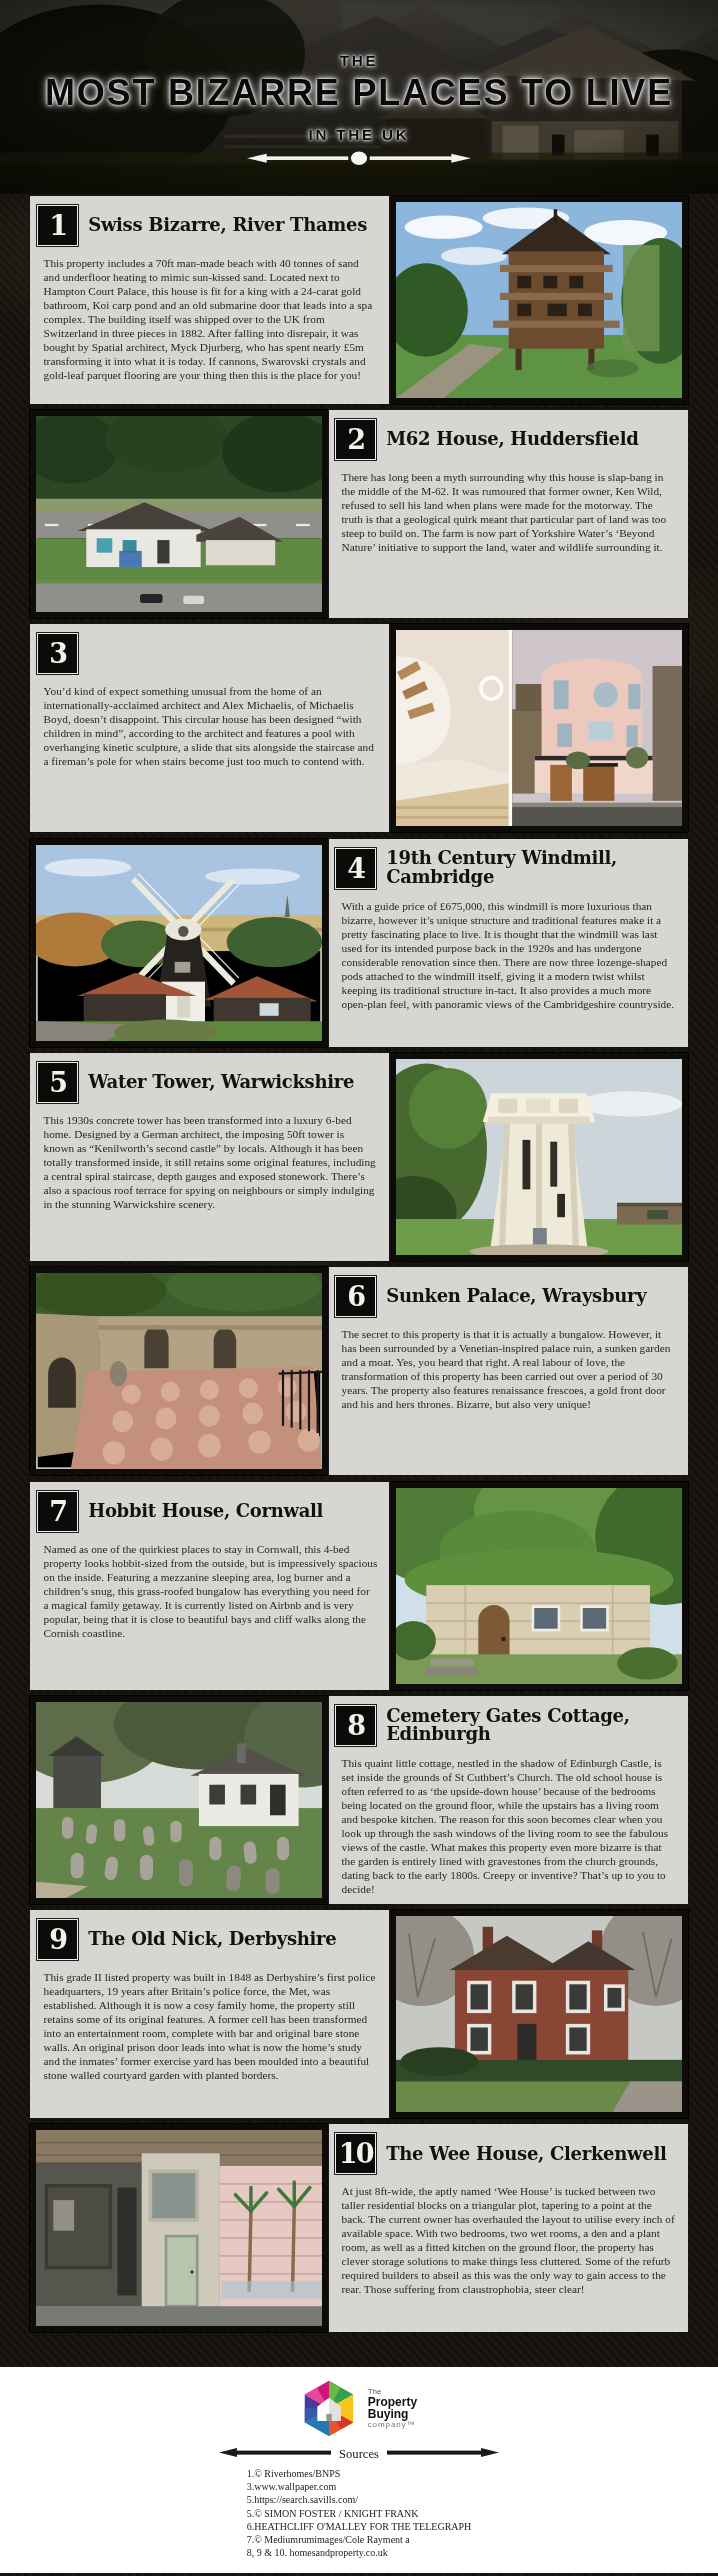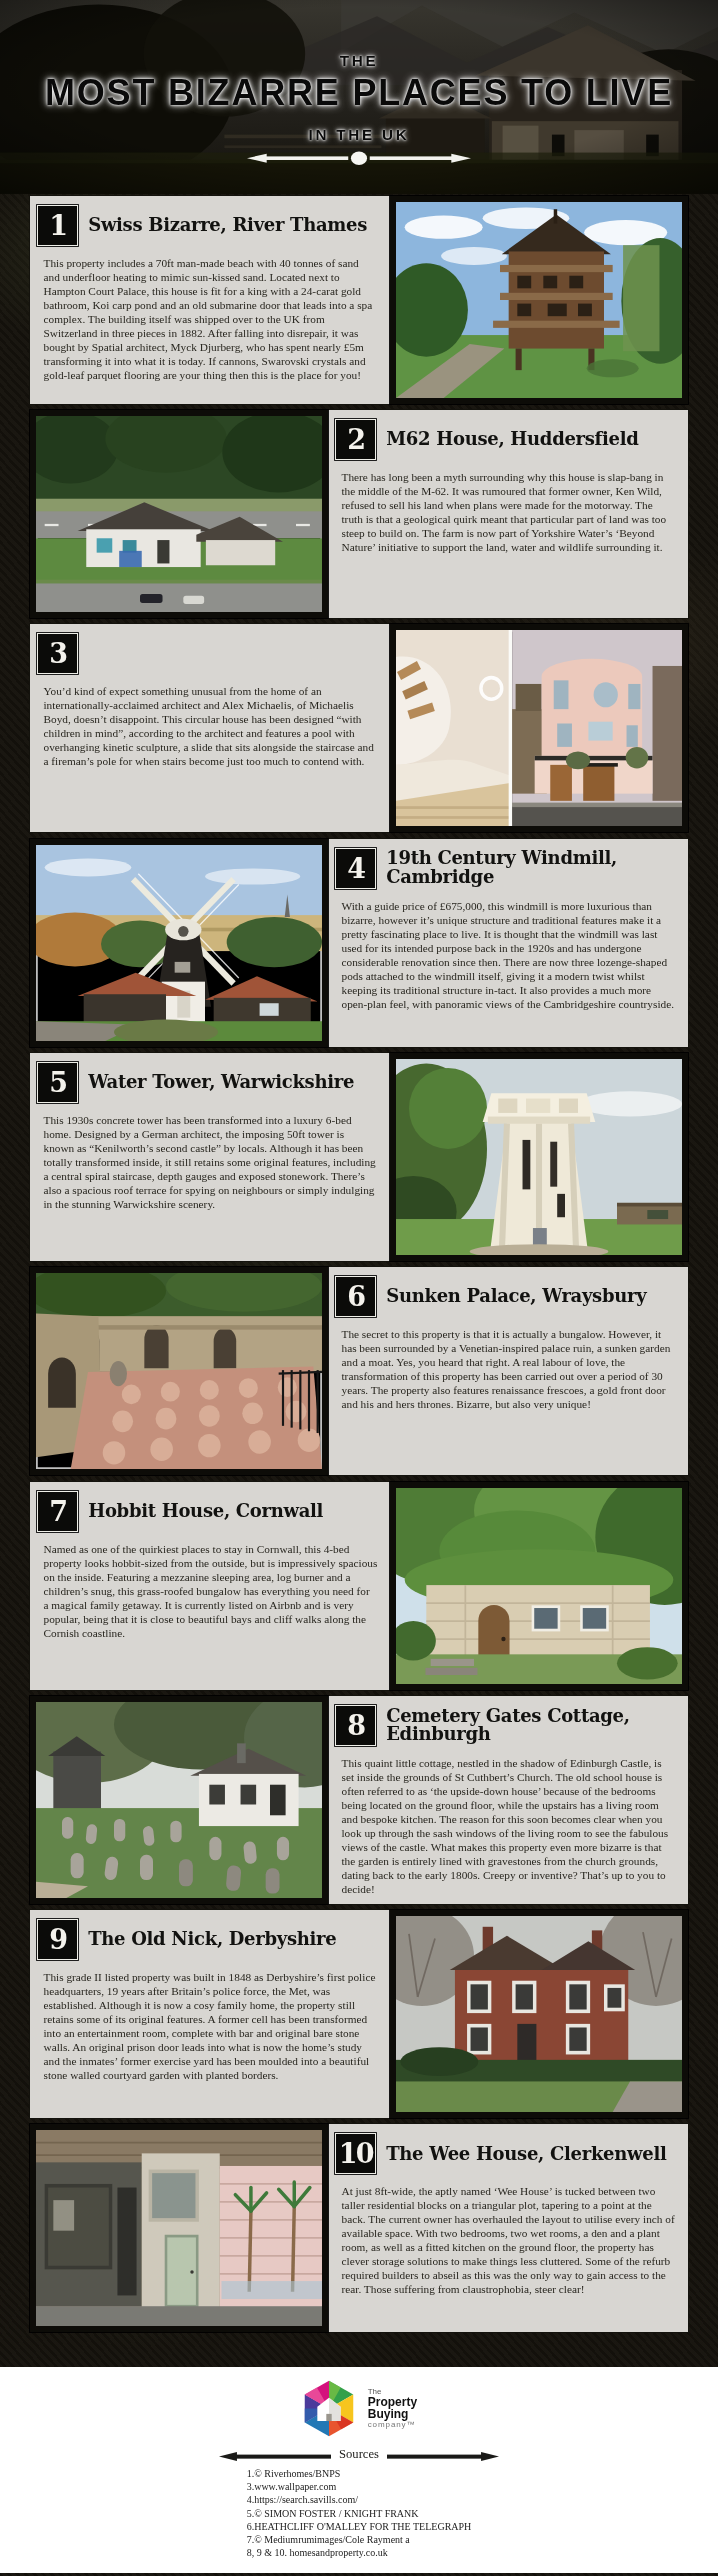--- a/index.html
+++ b/index.html
@@ -55,21 +55,21 @@
     font-family:"Liberation Serif",serif;
   }
   
   .darkpad{height:28px;}
   .footer{width:718px;height:206px;background:#ffffff;text-align:center;}
   .logo-row{display:flex;align-items:center;justify-content:center;gap:10.8px;padding-top:10.8px;}
   .logo-text{text-align:left;font-family:"Liberation Sans",sans-serif;color:#111;}
   .lt1{font-size:8px;color:#555;}
   .lt2,.lt3{font-size:12px;font-weight:bold;line-height:1.02;}
   .lt4{font-size:8px;color:#777;letter-spacing:0.9px;}
-  .src-row{display:flex;align-items:flex-end;justify-content:center;gap:8px;margin-top:8px;}
+  .src-row{display:flex;align-items:flex-start;justify-content:center;gap:8px;margin-top:8px;}
   .src-title{font-size:12.6px;color:#1c1c1a;font-family:"Liberation Serif",serif;}
   .src-list{
     margin:5.4px auto 0 auto;width:fit-content;text-align:left;
     font-size:10px;line-height:1.32;color:#222;font-family:Liberation Serif, serif;
   }
 </style>
 </head>
 <body>
 
 <div class="header">
@@ -599,20 +599,20 @@
     </svg>
     <span class="src-title">Sources</span>
     <svg width="112" height="10.8" viewBox="0 0 125 12">
       <rect x="0" y="4" width="107" height="4.5" fill="#1a1a18"></rect>
         <polygon points="125,6 105,1 105,11" fill="#1a1a18"></polygon>
     </svg>
   </div>
   <div class="src-list">
     <div>1.© Riverhomes/BNPS</div>
     <div>3.www.wallpaper.com</div>
-    <div>4.https://search.savills.com/</div>
+    <div>5.https://search.savills.com/</div>
     <div>5.© SIMON FOSTER / KNIGHT FRANK</div>
     <div>6.HEATHCLIFF O'MALLEY FOR THE TELEGRAPH</div>
     <div>7.© Mediumrumimages/Cole Rayment a</div>
     <div>8, 9 &amp; 10. homesandproperty.co.uk</div>
   </div>
 </div>
 
 
 </body></html>

